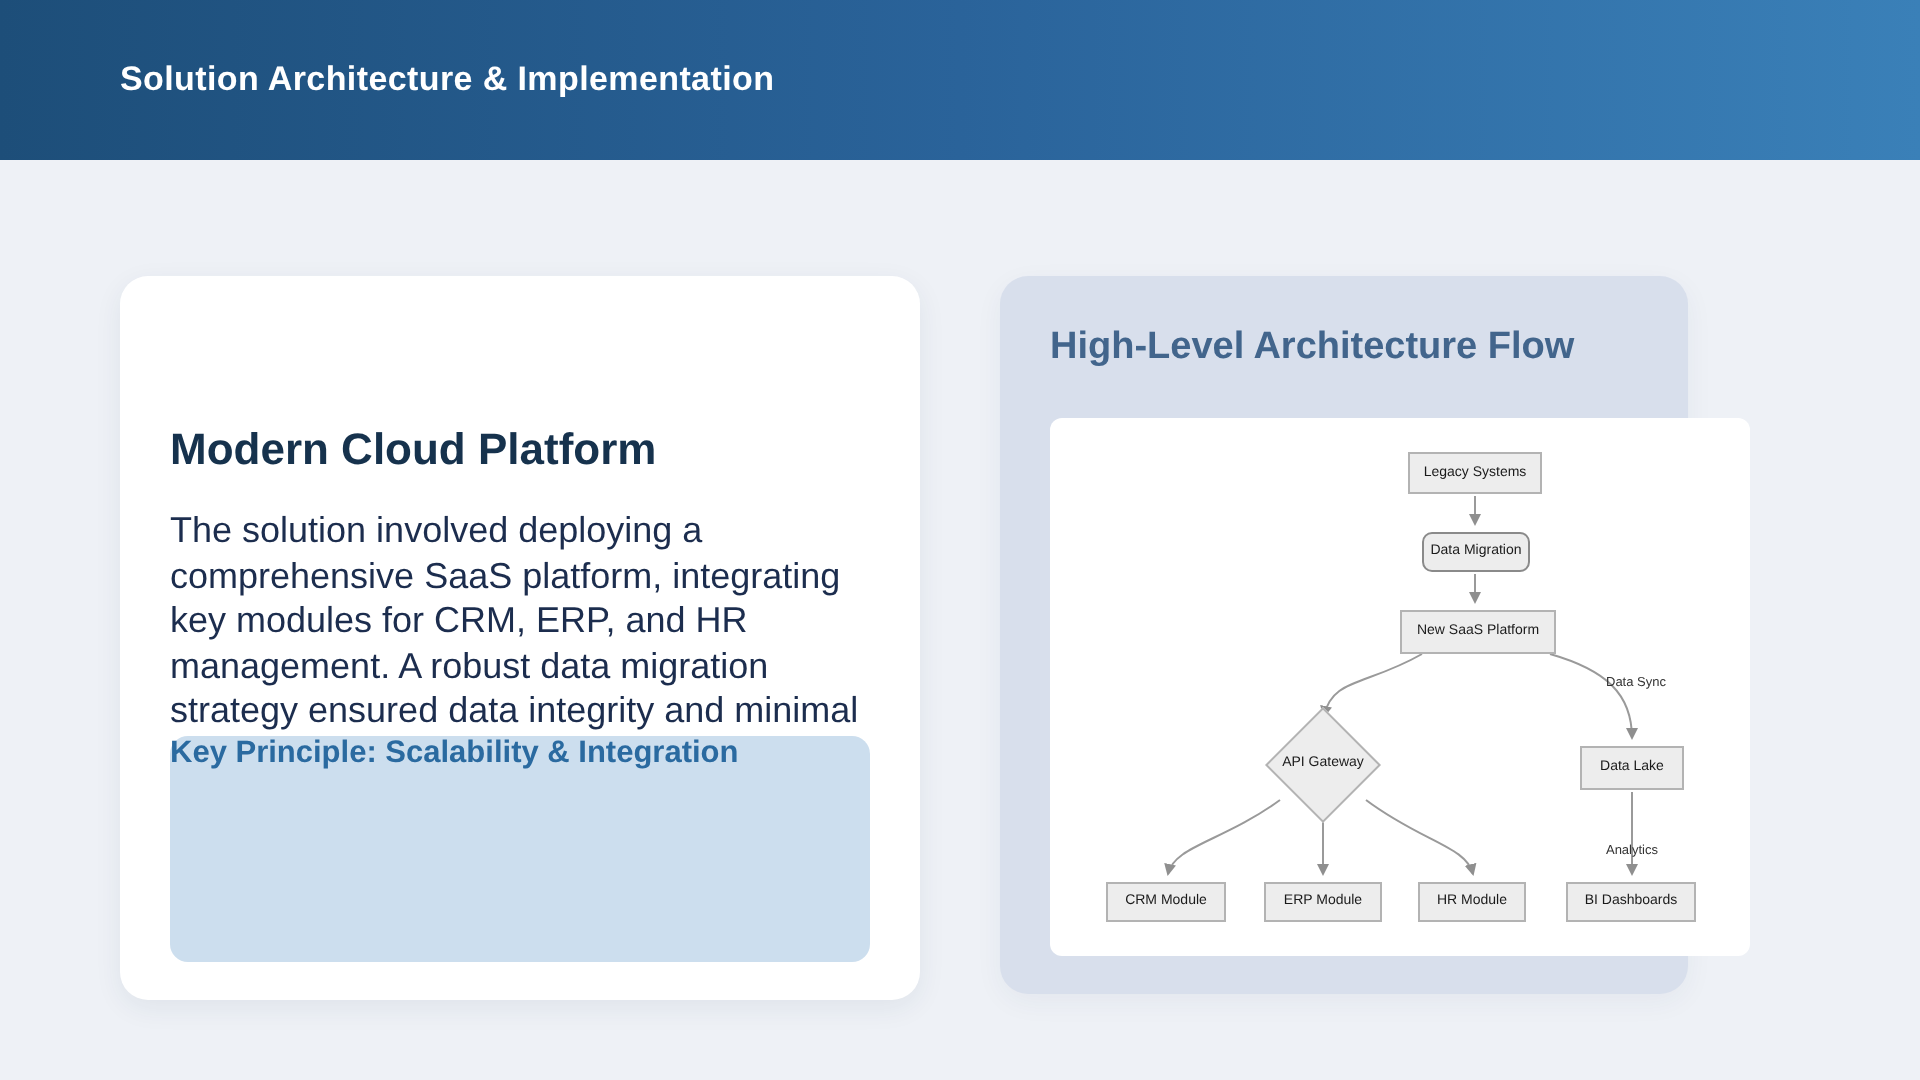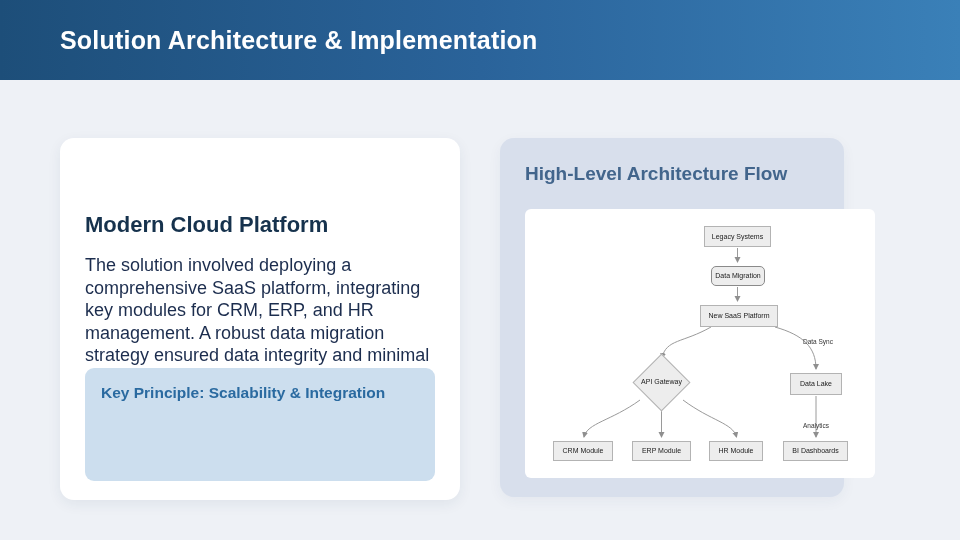--- a/index.html
+++ b/index.html
@@ -10,40 +10,40 @@
     position: relative;
   }
 
   
   .header {
     position: absolute; left: 0; top: 0; width: 960px; height: 80px;
     background: linear-gradient(90deg, #1d4e79 0%, #2a639a 50%, #3a80b8 100%);
     display: flex; align-items: center;
   }
   .header h1 {
-    margin-left: 60px; color: #ffffff; font-size: 25px; font-weight: 700;
+    margin-left: 60px; color: #ffffff; font-size: 17px; font-weight: 700;
     letter-spacing: 0.2px;
   }
 
   
   .card-left {
     position: absolute; left: 60px; top: 138px; width: 400px; height: 362px;
     background: #ffffff; border-radius: 14px;
     box-shadow: 0 4px 14px rgba(30,60,90,0.07);
     padding: 26px 25px;
   }
   .card-left h2 {
     color: #16324d; font-size: 22px; font-weight: 700; margin-bottom: 16px; margin-top: 48px;
   }
   .card-left p.body-text {
     color: #1c2d4e; font-size: 18px; line-height: 22.6px; width: 350px;
   }
   .callout {
     position: absolute; left: 25px; top: 230px; width: 350px; height: 113px;
-    background: #ccdeee; border-radius: 9px; padding: 16px;
+    background: #ccdeee; border-radius: 9px; 
   }
   .callout h3 {
     color: #2a6aa0; font-size: 15.5px; font-weight: 700; margin-bottom: 7px;
   }
   .callout p {
     color: #33415a; font-size: 11.5px; line-height: 15px; width: 300px;
   }
 
   .card-right {
     position: absolute; left: 500px; top: 138px; width: 344px; height: 359px;

